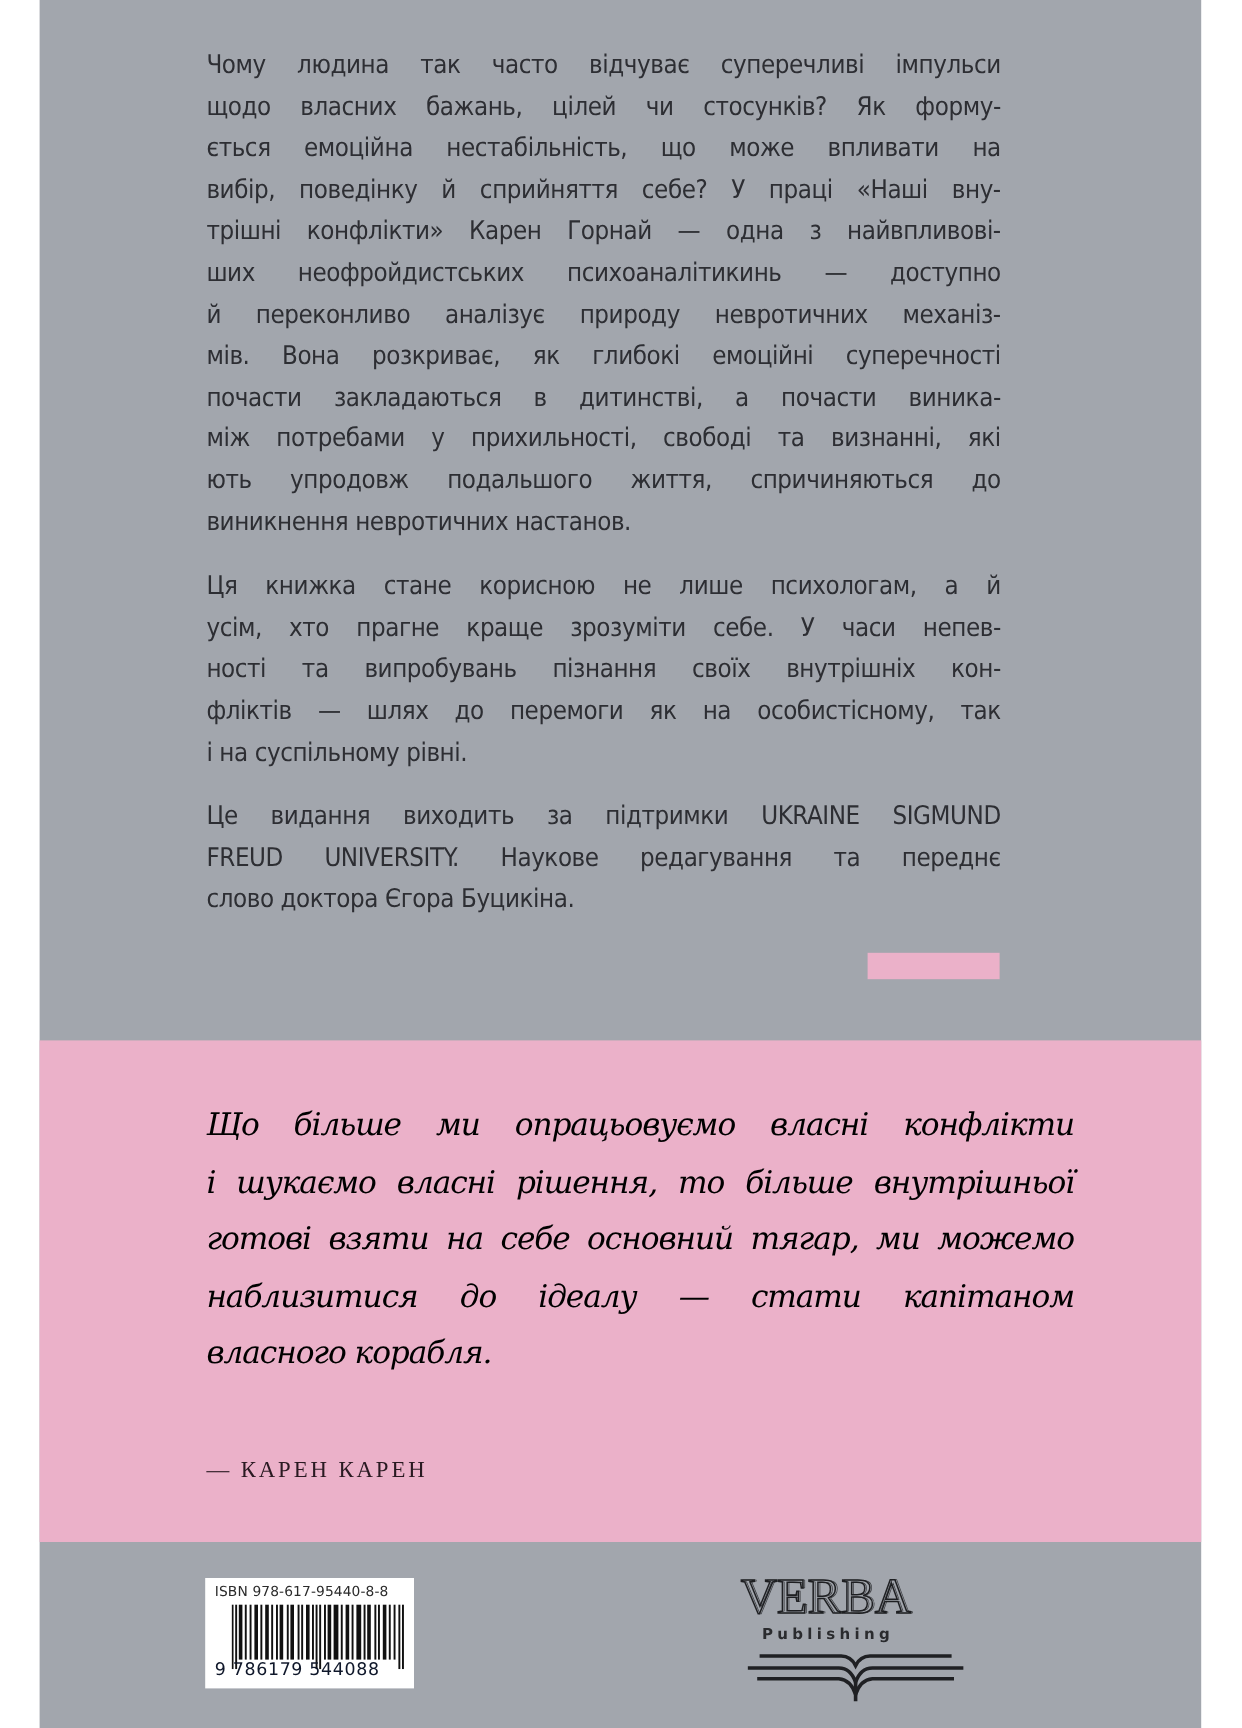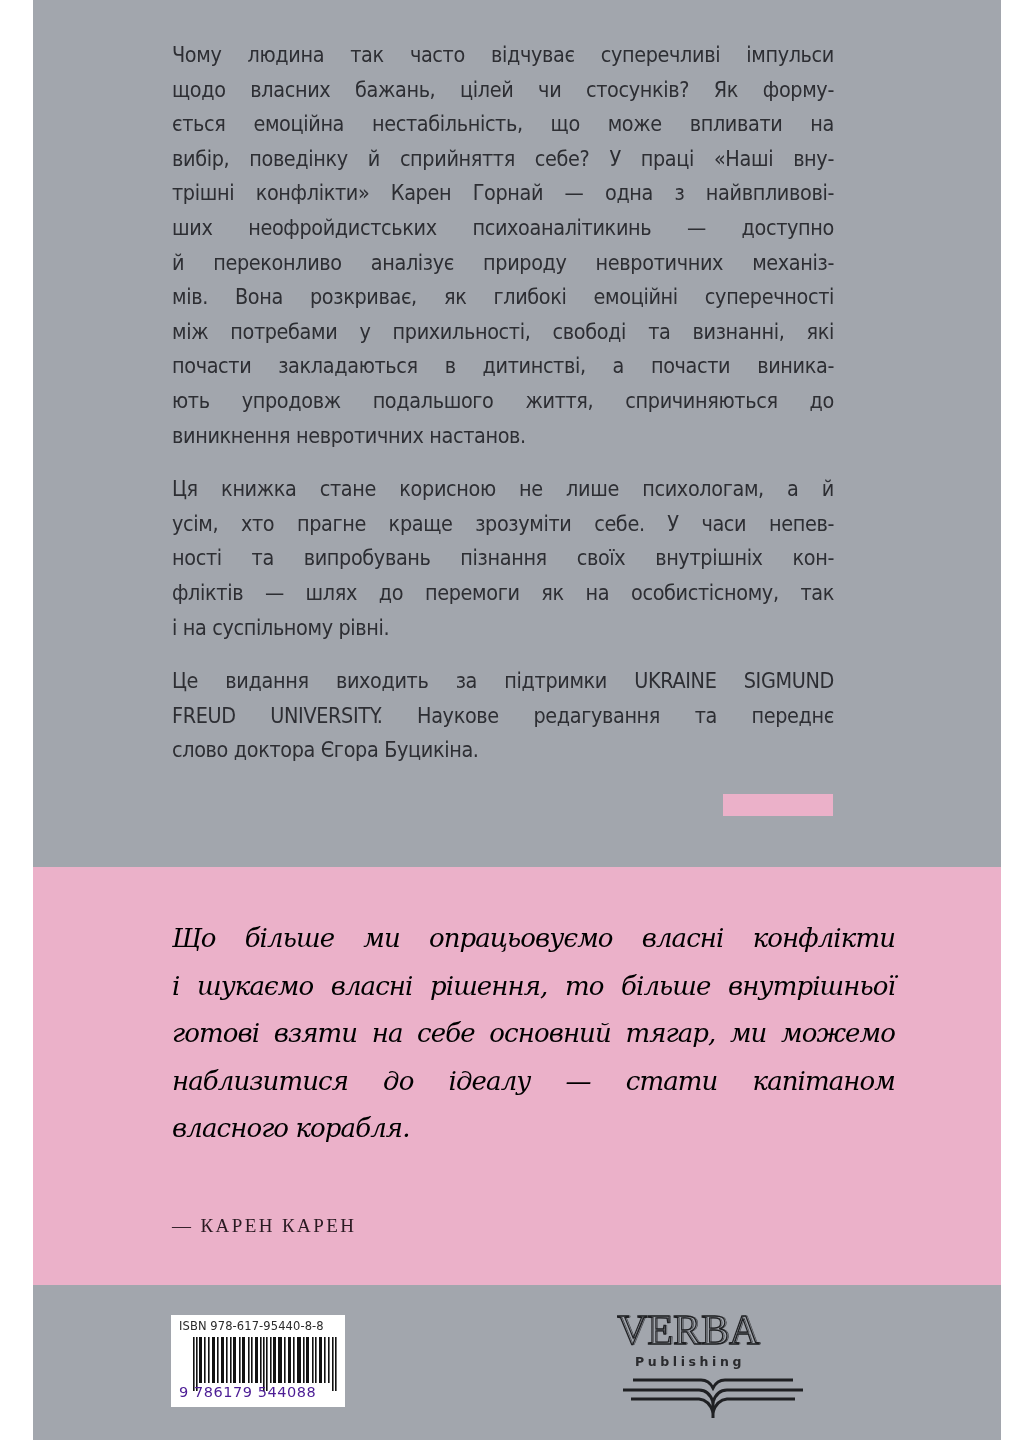--- a/index.html
+++ b/index.html
@@ -99,21 +99,21 @@
       top: 22px;
       width: 150px;
       height: 54px;
     }
     .ean-digits {
       position: absolute;
       left: 8px;
       top: 69px;
       font-family: "DejaVu Sans", sans-serif;
       font-size: 14.5px;
-      color: #4c1d95;
+      color: #0f172a;
       letter-spacing: 0.55px;
       white-space: nowrap;
     }
 
     .logo {
       position: absolute;
       left: 580px;   
       top: 1310px;
       width: 192px;
       height: 110px;
@@ -151,22 +151,22 @@
   <div class="blurb" style="color: rgb(45, 46, 51);">
     <p>
       <span class="line">Чому людина так часто відчуває суперечливі імпульси</span>
       <span class="line">щодо власних бажань, цілей чи стосунків? Як форму-</span>
       <span class="line">ється емоційна нестабільність, що може впливати на</span>
       <span class="line">вибір, поведінку й сприйняття себе? У праці «Наші вну-</span>
       <span class="line">трішні конфлікти» Карен Горнай — одна з найвпливові-</span>
       <span class="line">ших неофройдистських психоаналітикинь — доступно</span>
       <span class="line">й переконливо аналізує природу невротичних механіз-</span>
       <span class="line">мів. Вона розкриває, як глибокі емоційні суперечності</span>
+      <span class="line">почасти закладаються в дитинстві, а почасти виника-</span>
       <span class="line">між потребами у прихильності, свободі та визнанні, які</span>
-      <span class="line">почасти закладаються в дитинстві, а почасти виника-</span>
       <span class="line">ють упродовж подальшого життя, спричиняються до</span>
       <span class="line last">виникнення невротичних настанов.</span>
     </p>
     <p>
       <span class="line">Ця книжка стане корисною не лише психологам, а й</span>
       <span class="line">усім, хто прагне краще зрозуміти себе. У часи непев-</span>
       <span class="line">ності та випробувань пізнання своїх внутрішніх кон-</span>
       <span class="line">фліктів — шлях до перемоги як на особистісному, так</span>
       <span class="line last">і на суспільному рівні.</span>
     </p>

